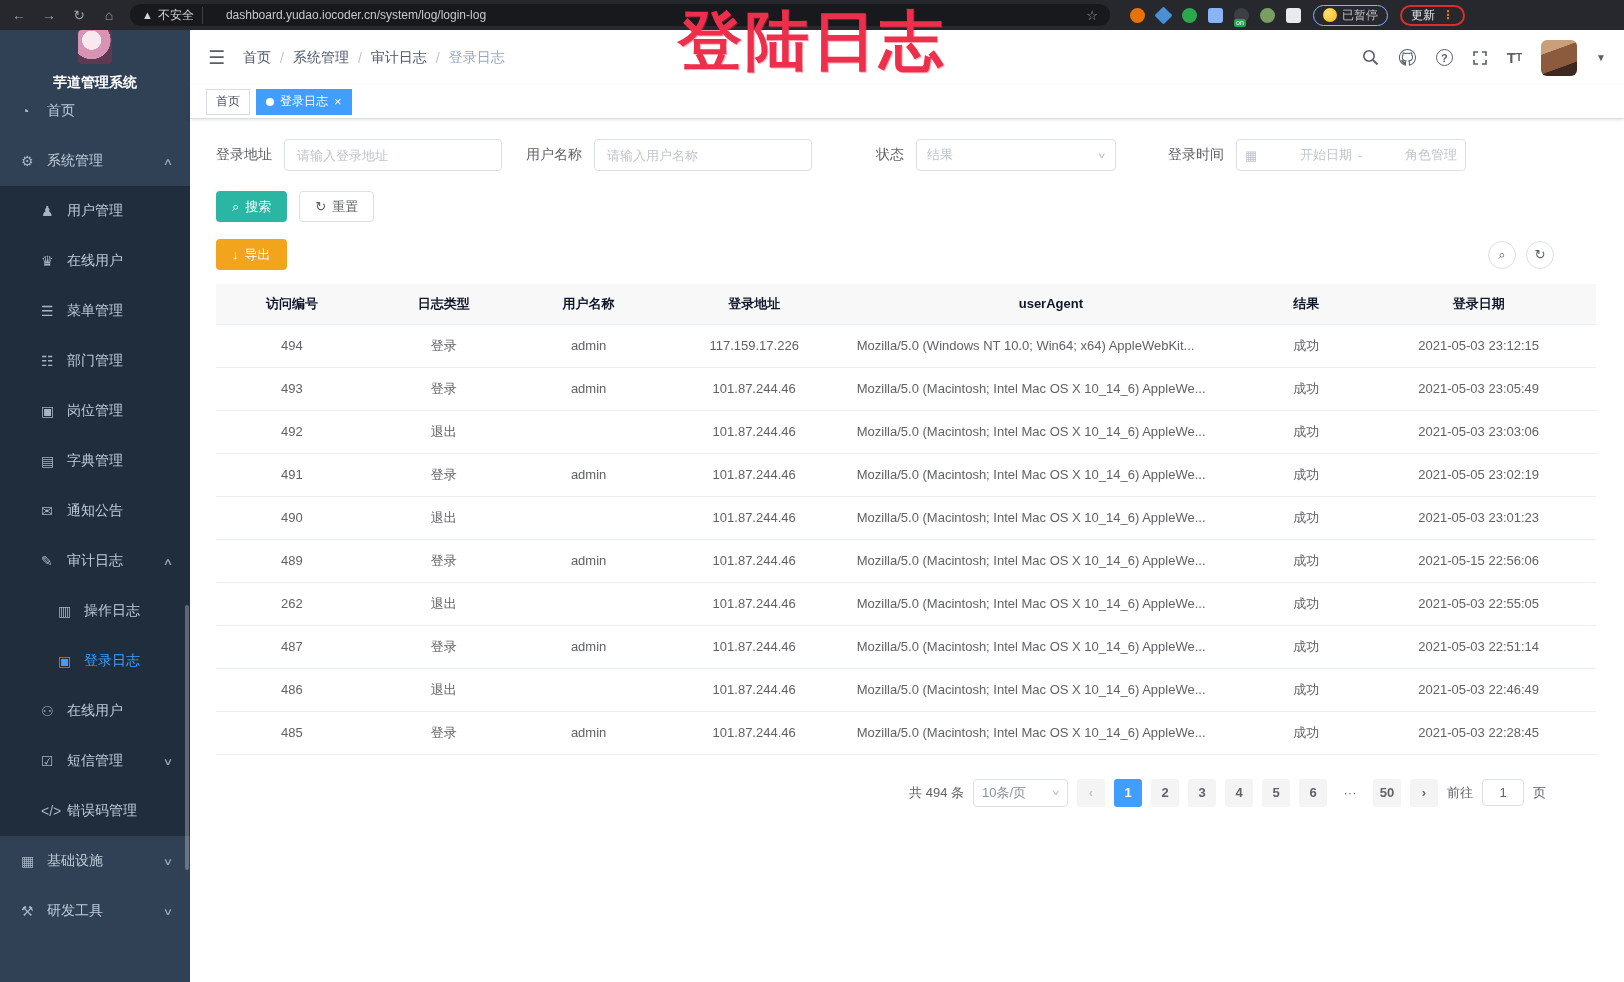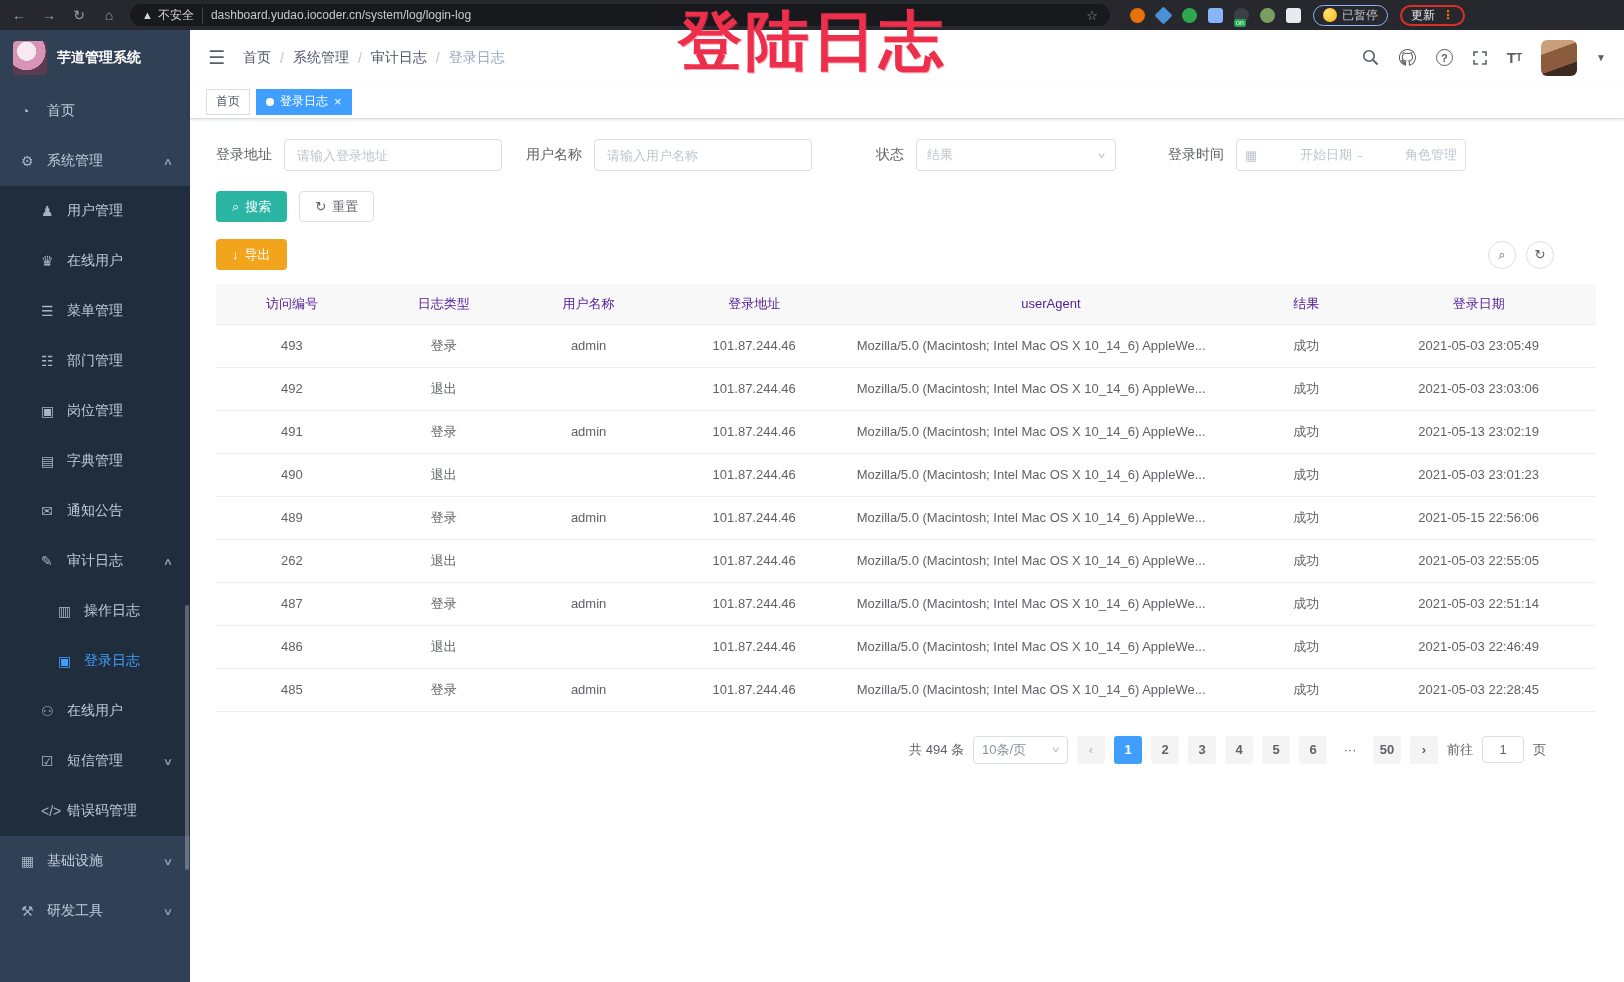--- a/index.html
+++ b/index.html
@@ -8,21 +8,21 @@
 
   
   .browser-bar{height:30px;background:#26282d;display:flex;align-items:center;
     padding:0 10px;gap:12px;color:#9aa0a6;font-size:13px;}
   .nav-ico{width:18px;text-align:center;color:#9aa0a6;font-size:14px;cursor:pointer;}
   .url-pill{width:980px;height:22px;background:#18191c;border-radius:12px;display:flex;
     align-items:center;padding:0 12px;gap:8px;font-size:12px;color:#c7cacd;}
   .warn-group{display:flex;align-items:center;gap:5px;color:#d3d6d9;padding-right:8px;
     border-right:1px solid #3c4043;}
   .warn-tri{color:#d3d6d9;font-size:11px;}
-  .url-text{white-space:nowrap;overflow:hidden;}
+  .url-text{white-space:nowrap;overflow:hidden;margin-left:15px;}
   .pill-star{margin-left:auto;color:#9aa0a6;font-size:13px;cursor:pointer;}
   .ext-row{display:flex;align-items:center;gap:11px;margin-left:8px;}
   .ext-ico{width:15px;height:15px;border-radius:50%;position:relative;cursor:pointer;}
   .ext-badge{position:absolute;bottom:-4px;left:0px;background:#21a551;color:#fff;
     font-size:7px;padding:0 2px;border-radius:2px;line-height:8px;}
   .cap{height:21px;border-radius:11px;display:flex;align-items:center;gap:5px;
     padding:0 9px;font-size:12px;color:#bdc1c6;cursor:pointer;white-space:nowrap;}
   .cap-paused{border:1.5px solid #8ab4f8;}
   .emoji-dot{width:14px;height:14px;border-radius:50%;
     background:radial-gradient(circle at 35% 35%,#ffe27a,#f5b60d);}
@@ -30,21 +30,21 @@
   .dots3{color:#e8710a;font-weight:bold;letter-spacing:0;}
 
   
   .overlay-text{position:absolute;left:678px;top:-2px;z-index:99;font-size:64px;
     font-weight:900;color:#ee2f4c;letter-spacing:3px;font-family:"DejaVu Sans",sans-serif;
     text-shadow:1px 1px 0 rgba(238,47,76,.4);pointer-events:none;}
 
   
   .app{display:flex;height:952px;}
   .sidebar{width:190px;background:#304156;color:#bfcbd9;position:relative;flex-shrink:0;}
-  .logo-row{height:56px;display:flex;align-items:center;gap:10px;padding:0 13px;}
+  .logo-row{height:56px;display:flex;align-items:center;gap:10px;padding:0 13px;flex-direction:column;}
   .logo-img{width:34px;height:34px;border-radius:4px;flex-shrink:0;
     background:radial-gradient(circle at 40% 30%,#f7e9ef 0 30%,#d894b4 31% 60%,#5d3a52 61%);}
   .logo-title{color:#fff;font-size:14px;font-weight:bold;white-space:nowrap;}
   .menu{position:relative;}
   .menu-item{height:50px;display:flex;align-items:center;padding-left:21px;font-size:14px;
     cursor:pointer;white-space:nowrap;}
   .menu-item.sub{background:#1f2d3d;padding-left:41px;}
   .menu-item.sub2{background:#1f2d3d;padding-left:58px;}
   .mi-icon{width:26px;font-size:14px;color:#a7b4c4;flex-shrink:0;}
   .mi-label{color:#bfcbd9;}
@@ -104,21 +104,21 @@
   .btn-reset{background:#fff;border-color:#dcdfe6;color:#606266;}
   .export-row{margin-top:17px;display:flex;align-items:center;}
   .btn-export{background:#f2a51c;color:#fff;}
   .mini-tools{margin-left:auto;display:flex;gap:10px;margin-right:52px;}
   .circ{width:28px;height:28px;border:1px solid #dcdfe6;border-radius:50%;background:#fff;
     display:flex;align-items:center;justify-content:center;color:#606266;font-size:13px;
     cursor:pointer;}
 
   table.log-table{width:calc(100% - 10px);border-collapse:collapse;margin-top:14px;
     font-size:13px;color:#606266;table-layout:fixed;}
-  .log-table th{background:#f8f8f9;color:#4c1d95;font-weight:normal;height:40px;
+  .log-table th{background:#f8f8f9;color:#0f172a;font-weight:bold;height:40px;
     text-align:center;}
   .log-table td{height:43px;border-bottom:1px solid #ebeef5;text-align:center;
     overflow:hidden;white-space:nowrap;text-overflow:ellipsis;}
   .log-table th.ua-col{text-align:center;}
   .log-table td.ua-col{text-align:left;padding-left:6px;}
   .log-table tr:first-child td{border-top:1px solid #ebeef5;}
 
   .pagination{display:flex;align-items:center;justify-content:flex-end;margin-top:24px;
     margin-right:60px;gap:9px;font-size:13px;color:#606266;}
   .psize{width:95px;height:28px;border:1px solid #dcdfe6;border-radius:4px;display:flex;
@@ -363,20 +363,29 @@
               <th>日志类型</th>
               <th>用户名称</th>
               <th>登录地址</th>
               <th class="ua-col">userAgent</th>
               <th>结果</th>
               <th>登录日期</th>
             </tr>
           </thead>
         <tbody id="tbody-root">
             <tr>
+              <td>494</td>
+              <td>登录</td>
+              <td>admin</td>
+              <td>117.159.17.226</td>
+              <td class="ua-col">Mozilla/5.0 (Windows NT 10.0; Win64; x64) AppleWebKit...</td>
+              <td>成功</td>
+              <td>2021-05-03 23:12:15</td>
+            </tr>
+            <tr>
               <td>493</td>
               <td>登录</td>
               <td>admin</td>
               <td>101.87.244.46</td>
               <td class="ua-col">Mozilla/5.0 (Macintosh; Intel Mac OS X 10_14_6) AppleWe...</td>
               <td>成功</td>
               <td>2021-05-03 23:05:49</td>
             </tr>
             <tr>
               <td>492</td>
@@ -387,21 +396,21 @@
               <td>成功</td>
               <td>2021-05-03 23:03:06</td>
             </tr>
             <tr>
               <td>491</td>
               <td>登录</td>
               <td>admin</td>
               <td>101.87.244.46</td>
               <td class="ua-col">Mozilla/5.0 (Macintosh; Intel Mac OS X 10_14_6) AppleWe...</td>
               <td>成功</td>
-              <td>2021-05-13 23:02:19</td>
+              <td>2021-05-05 23:02:19</td>
             </tr>
             <tr>
               <td>490</td>
               <td>退出</td>
               <td></td>
               <td>101.87.244.46</td>
               <td class="ua-col">Mozilla/5.0 (Macintosh; Intel Mac OS X 10_14_6) AppleWe...</td>
               <td>成功</td>
               <td>2021-05-03 23:01:23</td>
             </tr>

